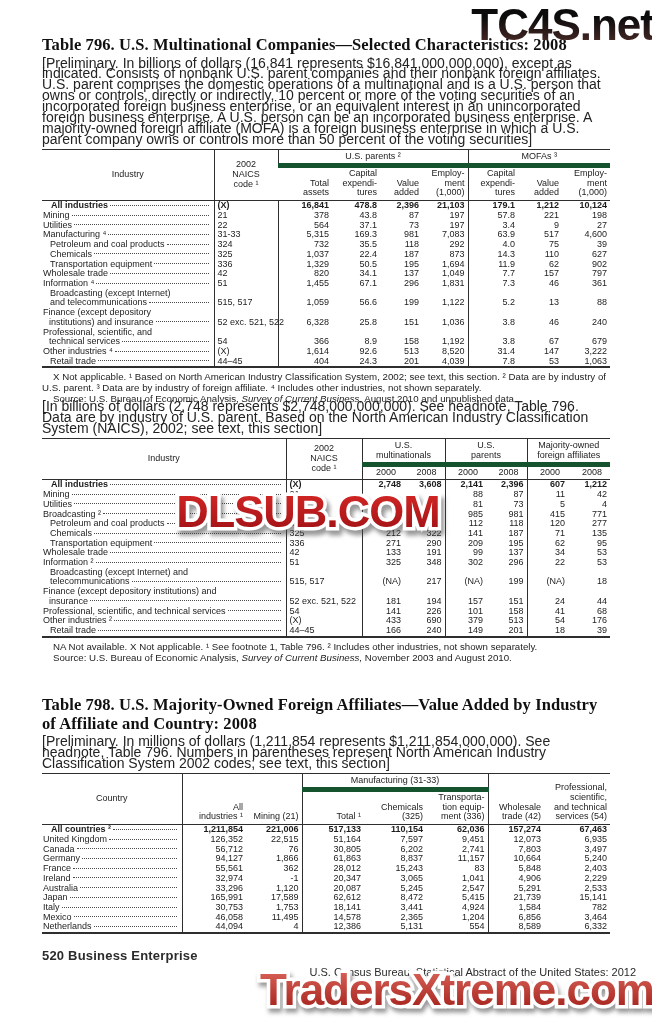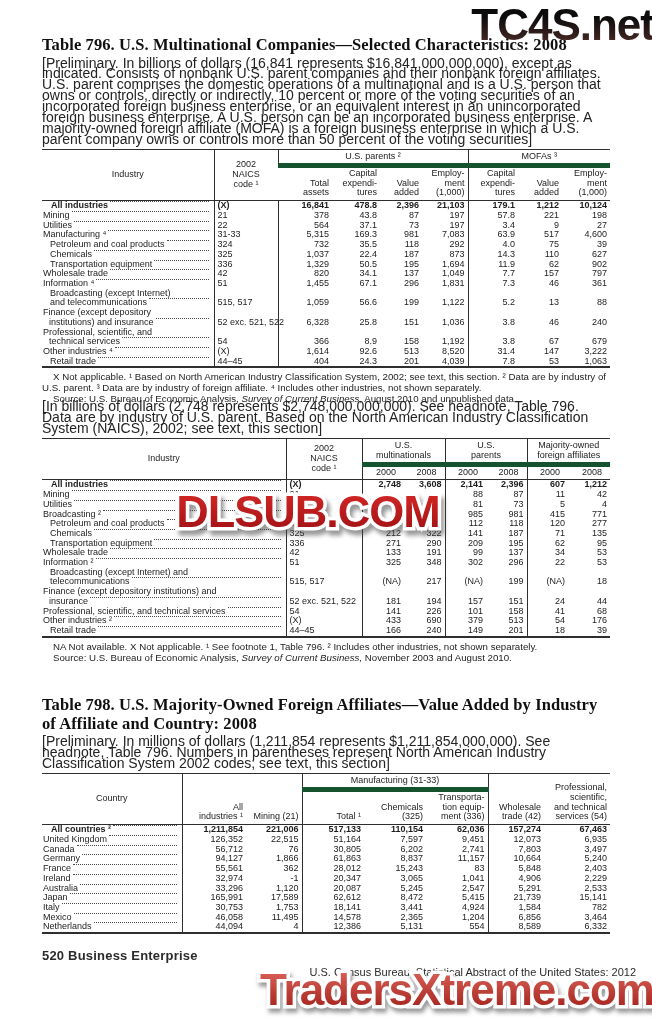--- a/index.html
+++ b/index.html
@@ -21,21 +21,21 @@
   thead { border-bottom:1.3px solid #2e2e2e; }
   th { font-weight:400; font-size:9px; line-height:9.9px; white-space:pre-line;
        vertical-align:bottom; padding:1px 3px 2px 1px; text-align:right; color:#1c1c1c; }
   th.ctr { text-align:center; vertical-align:middle; padding:1px 2px; }
   th.grp { text-align:center; vertical-align:middle; border-bottom:5px solid #14532d; padding:2px 2px 1px; }
   .vl { border-left:1px solid #2e2e2e; }
   td { vertical-align:bottom; padding:0 3px 0 0; }
   td.num { text-align:right; white-space:nowrap; }
   td.code { text-align:left; padding-left:3px; white-space:nowrap; }
   td.lbl { padding-left:1px; }
-  td.lbl .ll { display:flex; align-items:flex-start; overflow:hidden; }
+  td.lbl .ll { display:flex; align-items:center; overflow:hidden; }
   td.lbl .ll span:first-child { white-space:nowrap; }
   .dots { flex:1 1 auto; min-width:5px; margin:0 2px 1.5px 2px; border-bottom:1.5px dotted #4a4a4a; height:0; }
   td.lbl.ind > div { padding-left:7px; }
   div.wrap2 { padding-left:6px; }
   tr.bold { font-weight:700; }
   tr.bold td.lbl { padding-left:9px; }
   .footnote { font-size:9.7px; line-height:10.9px; margin-top:4px; color:#232323; }
   .footnote p { text-indent:11px; }
   .footnote .journal { font-style:italic; }
   .pgnum {

